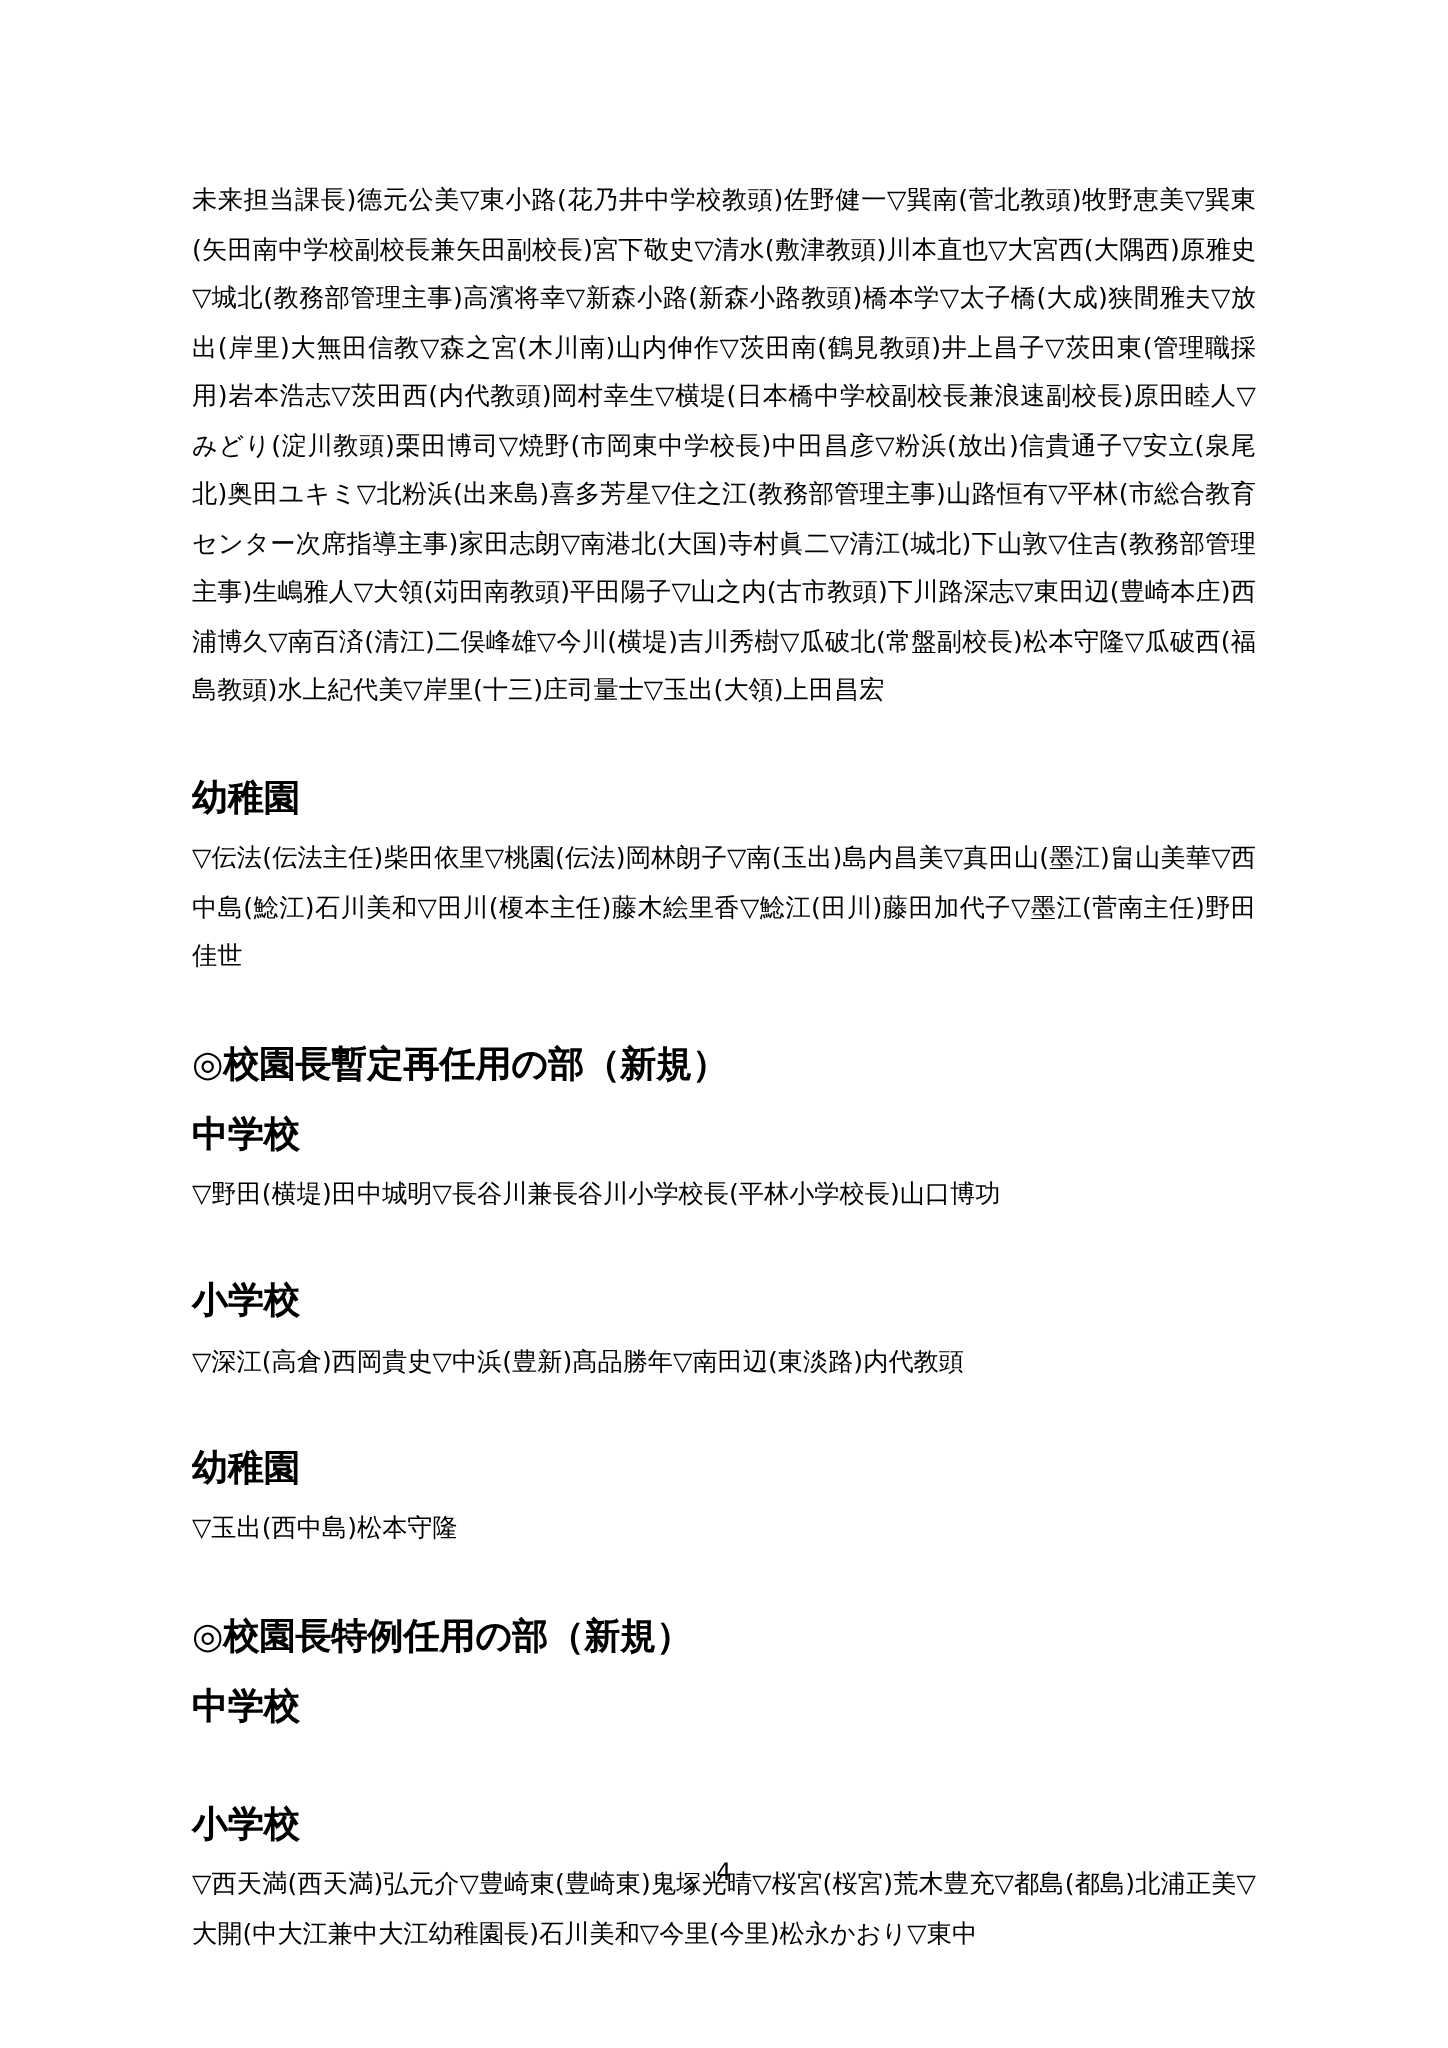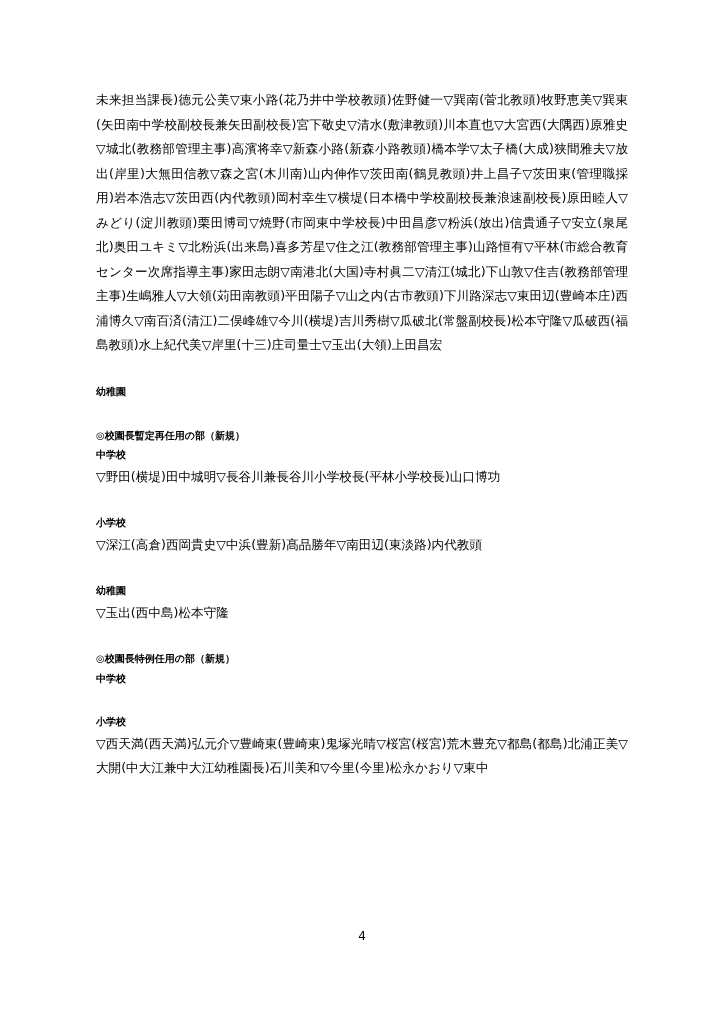--- a/index.html
+++ b/index.html
@@ -29,21 +29,21 @@
   }
   p.para {
     margin: 0;
     padding: 0;
     font-size: 12.6px;
     line-height: 1.95;
   }
   p.heading {
     margin: 0;
     padding: 0;
-    font-size: 10px;
+    font-size: 18px;
     line-height: 1.95;
     font-weight: bold;
   }
   .spacer {
     height: 24px;
   }
   .page-number {
     position: absolute;
     left: 0;
     right: 0;
@@ -57,20 +57,21 @@
 <body>
 
 <div class="page">
   <div class="doc-body">
 
     <p class="para">未来担当課長)德元公美▽東小路(花乃井中学校教頭)佐野健一▽巽南(菅北教頭)牧野恵美▽巽東(矢田南中学校副校長兼矢田副校長)宮下敬史▽清水(敷津教頭)川本直也▽大宮西(大隅西)原雅史▽城北(教務部管理主事)高濱将幸▽新森小路(新森小路教頭)橋本学▽太子橋(大成)狭間雅夫▽放出(岸里)大無田信教▽森之宮(木川南)山内伸作▽茨田南(鶴見教頭)井上昌子▽茨田東(管理職採用)岩本浩志▽茨田西(内代教頭)岡村幸生▽横堤(日本橋中学校副校長兼浪速副校長)原田睦人▽みどり(淀川教頭)栗田博司▽焼野(市岡東中学校長)中田昌彦▽粉浜(放出)信貴通子▽安立(泉尾北)奥田ユキミ▽北粉浜(出来島)喜多芳星▽住之江(教務部管理主事)山路恒有▽平林(市総合教育センター次席指導主事)家田志朗▽南港北(大国)寺村眞二▽清江(城北)下山敦▽住吉(教務部管理主事)生嶋雅人▽大領(苅田南教頭)平田陽子▽山之内(古市教頭)下川路深志▽東田辺(豊崎本庄)西浦博久▽南百済(清江)二俣峰雄▽今川(横堤)吉川秀樹▽瓜破北(常盤副校長)松本守隆▽瓜破西(福島教頭)水上紀代美▽岸里(十三)庄司量士▽玉出(大領)上田昌宏</p>
 
     <div class="spacer"></div>
 
     <p class="heading">幼稚園</p>
+    <p class="para">▽伝法(伝法主任)柴田依里▽桃園(伝法)岡林朗子▽南(玉出)島内昌美▽真田山(墨江)畠山美華▽西中島(鯰江)石川美和▽田川(榎本主任)藤木絵里香▽鯰江(田川)藤田加代子▽墨江(菅南主任)野田佳世</p>
 
     <div class="spacer"></div>
 
     <p class="heading">◎校園長暫定再任用の部（新規）</p>
     <p class="heading">中学校</p>
     <p class="para">▽野田(横堤)田中城明▽長谷川兼長谷川小学校長(平林小学校長)山口博功</p>
 
     <div class="spacer"></div>
 
     <p class="heading">小学校</p>

